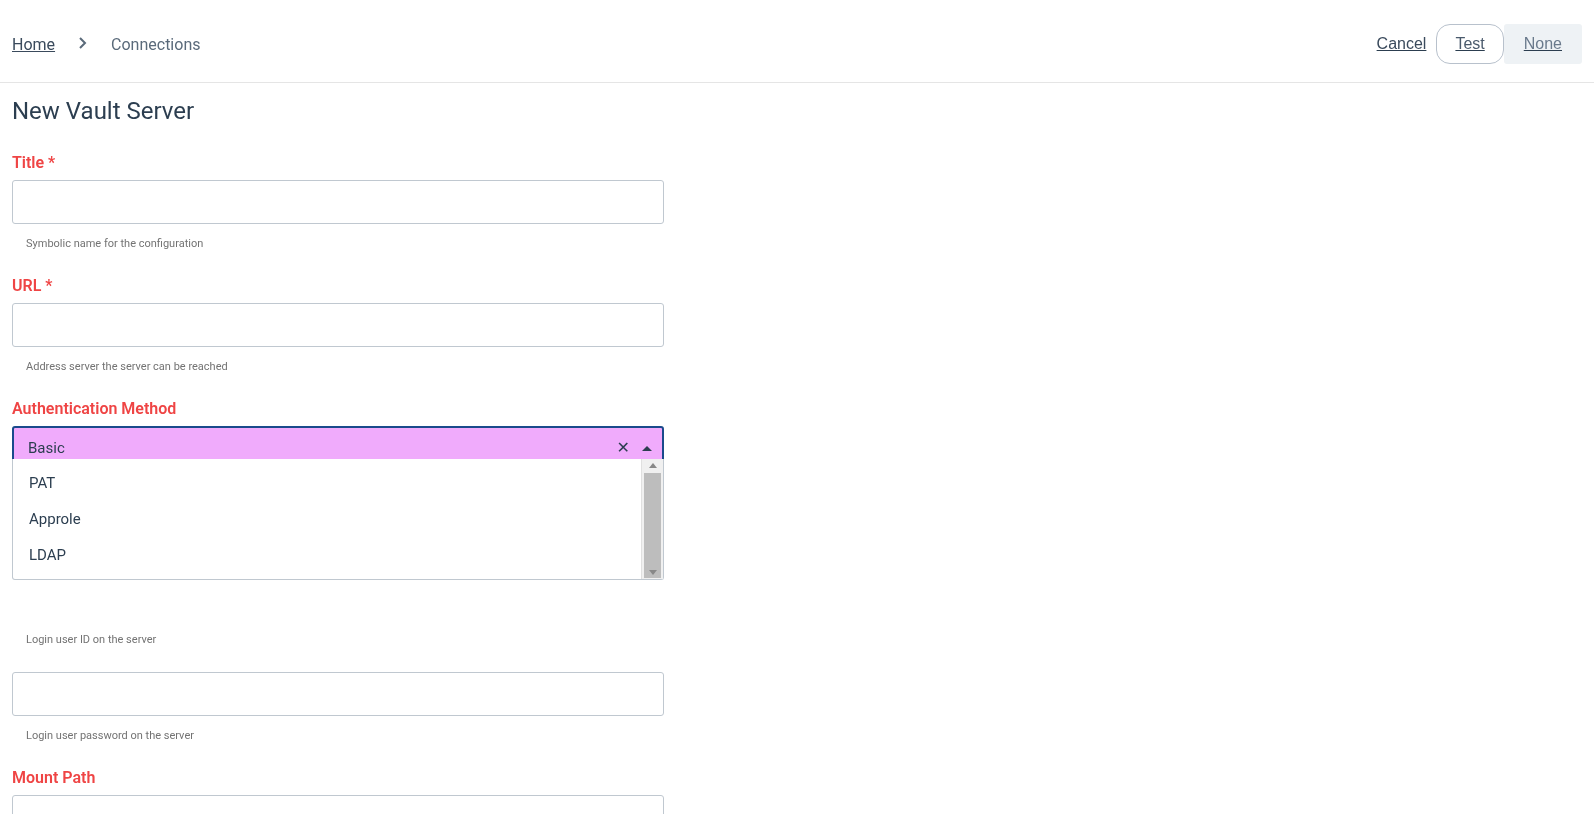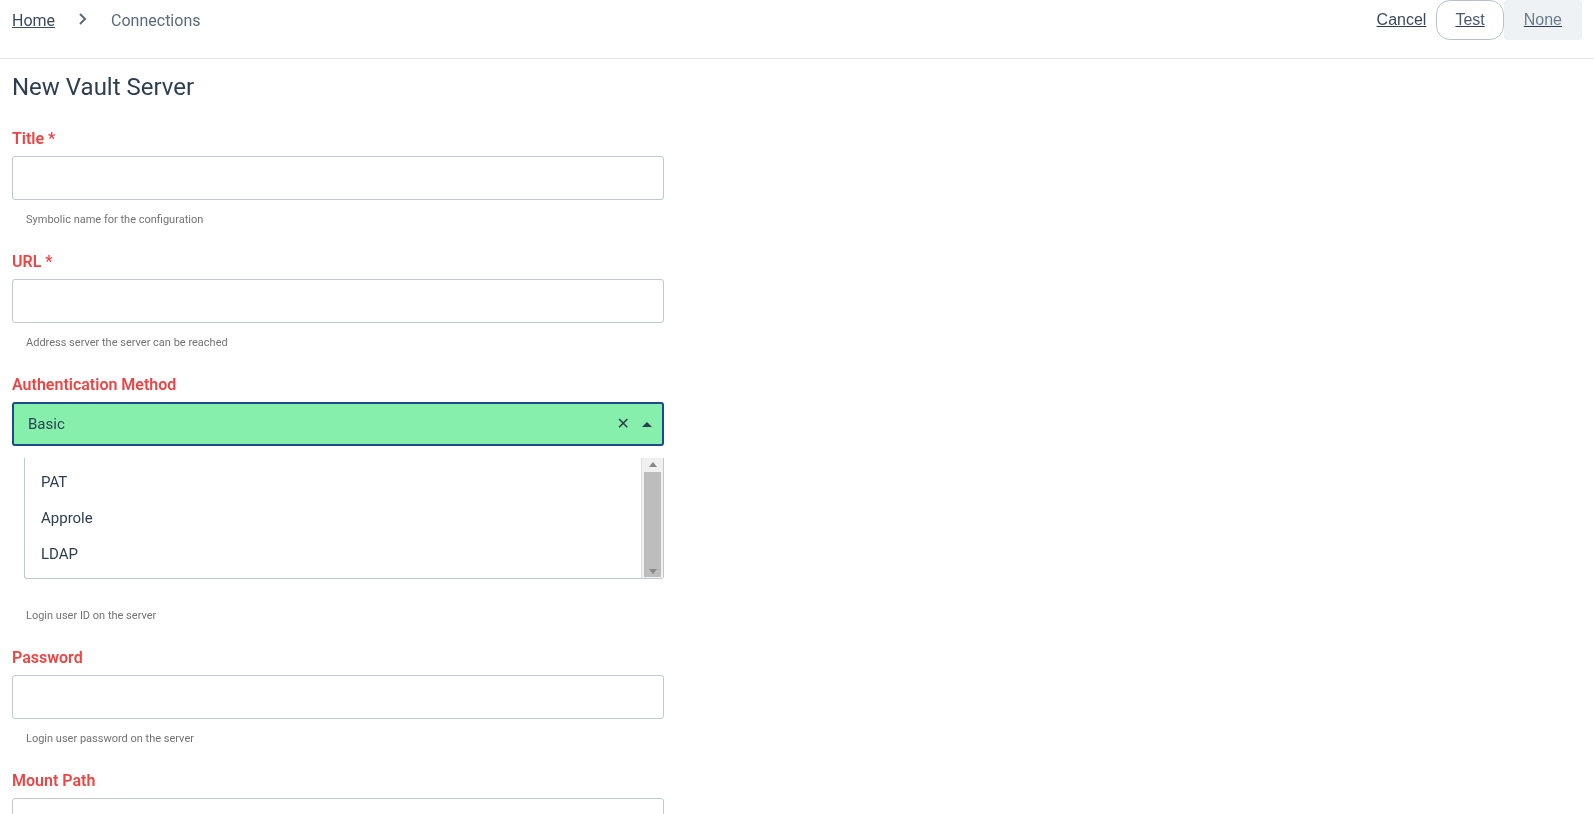--- a/index.html
+++ b/index.html
@@ -12,21 +12,21 @@
       font-family: -apple-system, BlinkMacSystemFont, "Segoe UI", Roboto, "Helvetica Neue", Arial, sans-serif;
       background: #ffffff;
       color: #2c3e50;
       width: 1594px;
     }
     
     .header-bar {
       display: flex;
       justify-content: space-between;
       align-items: center;
-      padding: 0 12px 18px 12px;
+      padding: 24px 12px 18px 12px;
       border-bottom: 1px solid #e5e5e5;
     }
     
     .breadcrumb {
       display: flex;
       align-items: center;
       gap: 24px;
       font-size: 16px;
     }
     
@@ -129,21 +129,21 @@
     }
     
     .select-field {
       width: 100%;
       height: 44px;
       border: 2px solid #1a4a8c;
       border-radius: 3px;
       padding: 0 80px 0 14px;
       font-size: 15px;
       color: #2c3e50;
-      background: #86efac;
+      background: #f0abfc;
       display: flex;
       align-items: center;
       cursor: pointer;
     }
     
     .select-icons {
       position: absolute;
       right: 12px;
       top: 50%;
       transform: translateY(-50%);
@@ -163,30 +163,29 @@
       width: 0;
       height: 0;
       border-left: 5px solid transparent;
       border-right: 5px solid transparent;
       border-bottom: 5px solid #2c3e50;
       cursor: pointer;
     }
     
     .dropdown-panel {
       position: absolute;
-      top: 56px;
+      top: 33px;
       left: 0;
       right: 0;
       background: #ffffff;
       border: 1px solid #c0c8d0;
       border-top: none;
       border-radius: 0 0 3px 3px;
       z-index: 10;
       display: flex;
-      margin-left: 12px;
     }
     
     .dropdown-list {
       flex: 1;
       padding: 6px 0;
     }
     
     .dropdown-item {
       padding: 9px 16px;
       font-size: 15px;
@@ -294,21 +293,20 @@
           <div class="scroll-thumb"></div>
           <div class="scroll-arrow-down"></div>
         </div>
       </div>
     </div>
     <div class="spacer-after-dropdown"></div>
     <div class="form-hint">Login user ID on the server</div>
   </div>
 
   <div class="form-group">
-    <label class="form-label">Password</label>
     <input type="password" class="form-input" value="" style="">
     <div class="form-hint">Login user password on the server</div>
   </div>
 
   <div class="form-group">
     <label class="form-label">Mount Path</label>
     <input type="text" class="form-input" value="userpass" style="">
   </div>
 </div>
 

